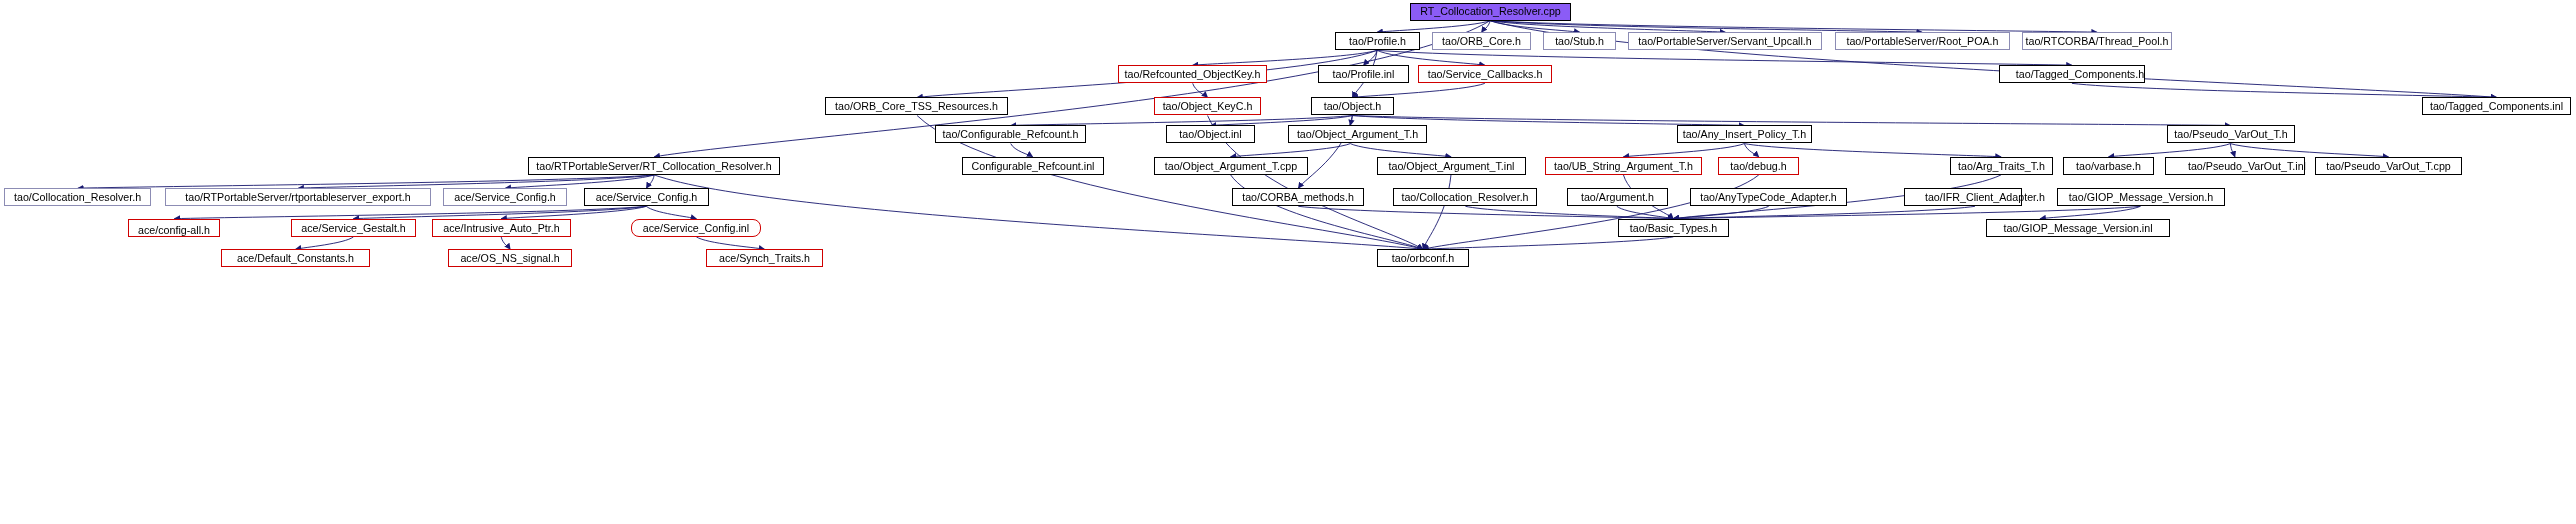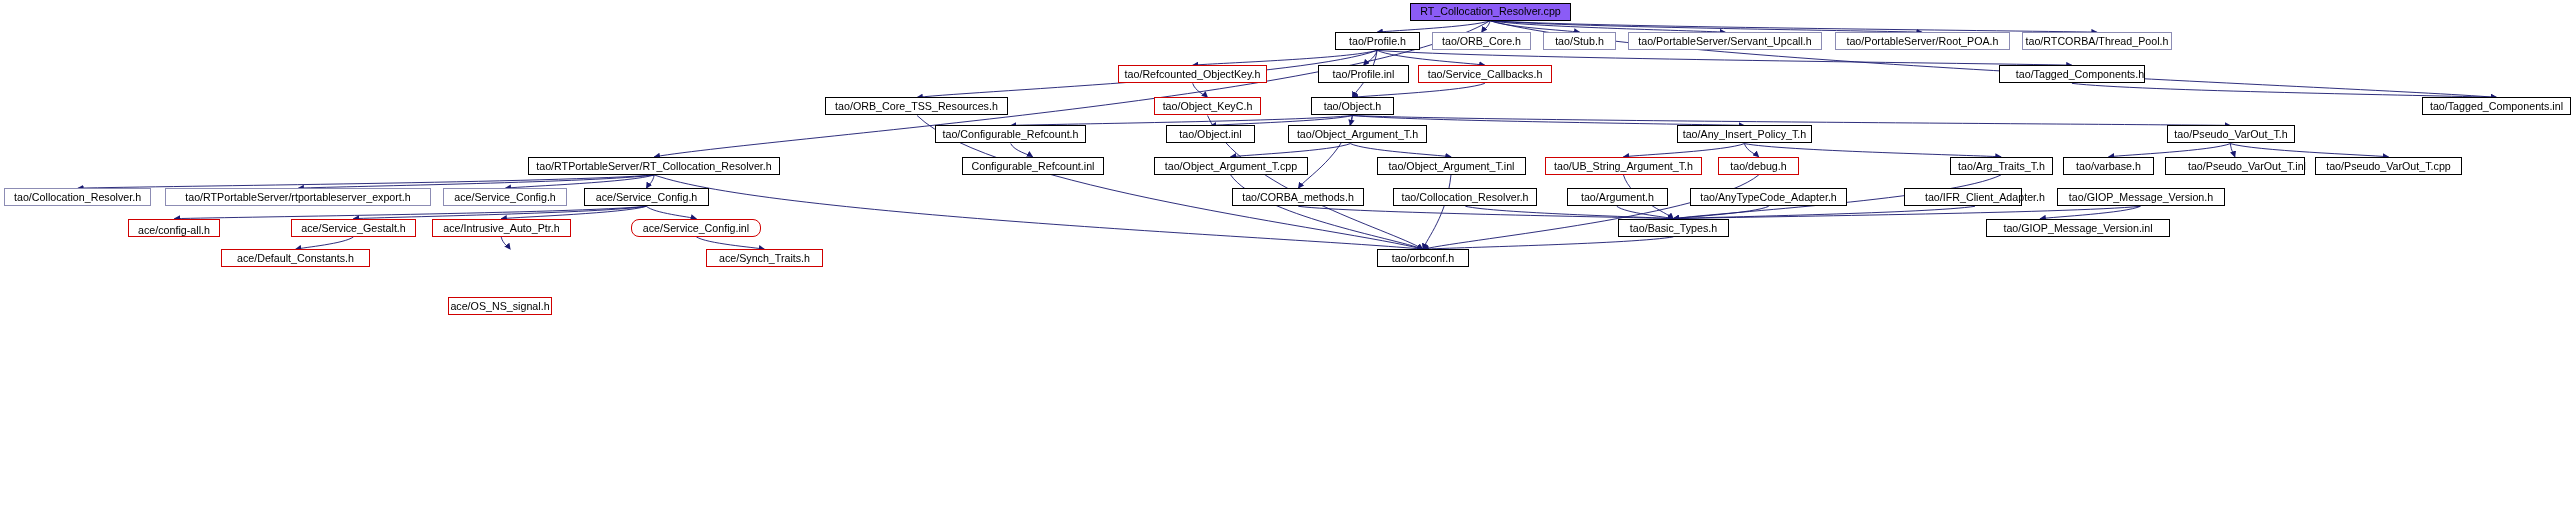--- a/index.html
+++ b/index.html
@@ -262,21 +262,21 @@
       </div>
       <div class="node blackbox" style="left: 1618px; top: 219px; width: 111px;">
         <span class="nlabel">tao/Basic_Types.h</span>
       </div>
       <div class="node blackbox" style="left: 1954px; top: 219px; width: 184px; margin-left: 32px;">
         <span class="nlabel">tao/GIOP_Message_Version.inl</span>
       </div>
       <div class="node redbox" style="left: 221px; top: 249px; width: 149px;">
         <span class="nlabel">ace/Default_Constants.h</span>
       </div>
-      <div class="node redbox" style="left: 448px; top: 249px; width: 104px; margin-top: 48px;">
+      <div class="node redbox" style="left: 448px; top: 249px; width: 124px;">
         <span class="nlabel">ace/OS_NS_signal.h</span>
       </div>
       <div class="node redbox" style="left: 706px; top: 249px; width: 117px;">
         <span class="nlabel">ace/Synch_Traits.h</span>
       </div>
       <div class="node blackbox" style="left: 1377px; top: 249px; width: 92px;">
         <span class="nlabel">tao/orbconf.h</span>
       </div>
     </div>
 </div>

